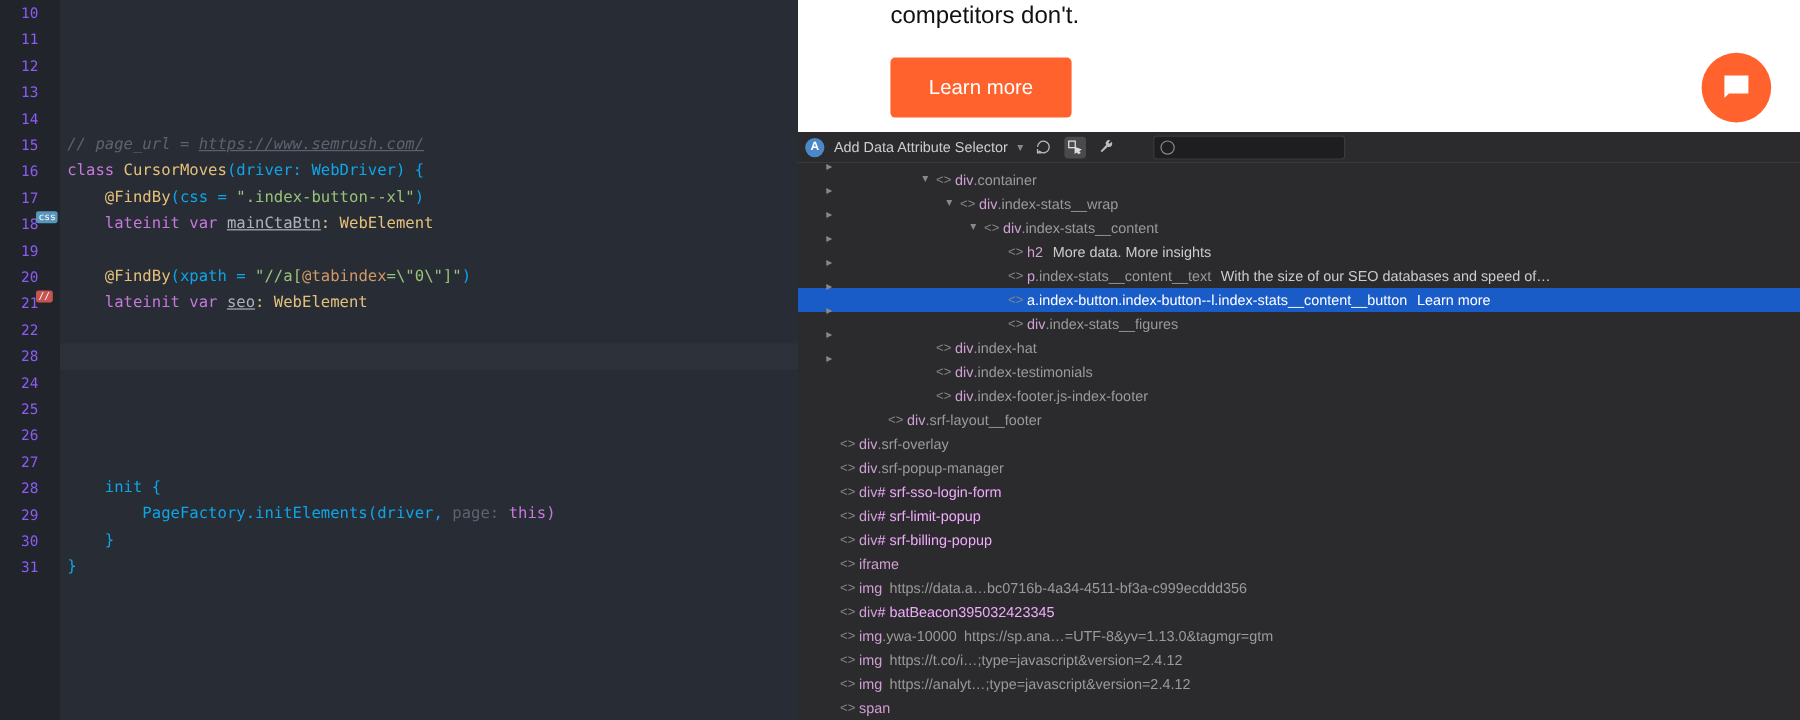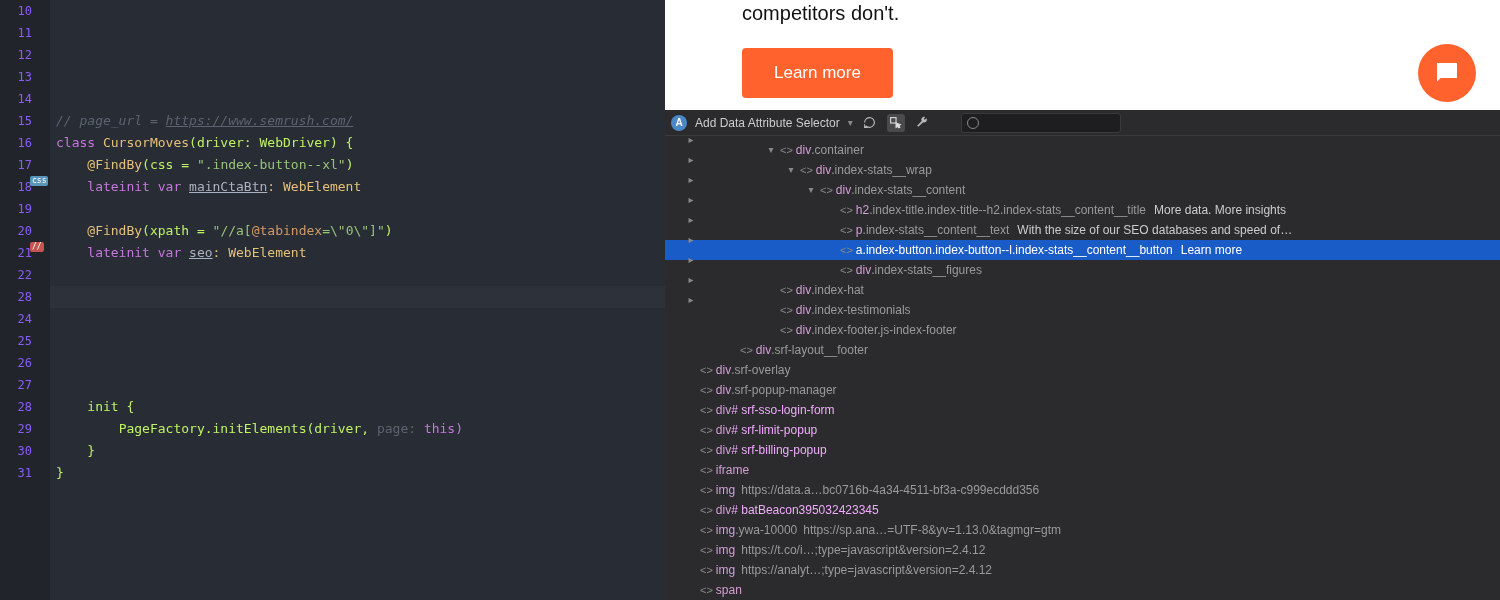--- a/index.html
+++ b/index.html
@@ -14,21 +14,21 @@
 .code-line.cursor-line { background: #2c313a; }
 .kw { color: #c678dd; margin-top: 20px; }
 .cls { color: #e5c07b; }
 .str { color: #98c379; }
 .ann { color: #e5c07b; }
 .param { color: #d19a66; }
 .cmt { color: #5c6370; font-style: italic; margin-top: 17px; }
 .url { text-decoration: underline; }
 .var { color: #abb2bf; text-decoration: underline; }
 .type { color: #e5c07b; }
-.op { color: #bef264; }
+.op { color: #0ea5e9; }
 .paramname { color: #5c6370; }
 .kwthis { color: #c678dd; }
 .gutter-icon { position: absolute; left: 30px; width: 14px; height: 14px; }
 .icon-css { top: 168px; }
 .icon-xpath { top: 234px; }
 .mini-badge { font-size: 8px; color: #fff; background: #c75450; padding: 1px 2px; border-radius: 2px; display: inline-block; line-height: 8px; }
 .mini-badge.css-b { background: #5896bc; }
 
 
 .right { width: 835px; height: 600px; display: flex; flex-direction: column; }
@@ -178,21 +178,20 @@
           <span class="chev down"></span>
           <span class="brackets">&lt;&gt;</span>
           <span class="dom-tag">div</span>
           <span class="dom-class">.index-stats__content</span>
         </div>
         <div class="dom-row">
           <span style="display:inline-block;width:160px"></span>
           <span class="chev right"></span>
           <span class="brackets">&lt;&gt;</span>
           <span class="dom-tag">h2</span>
-          <span class="dom-class">.index-title.index-title--h2.index-stats__content__title</span>
           <span class="dom-text">More data. More insights</span>
         </div>
         <div class="dom-row">
           <span style="display:inline-block;width:160px"></span>
           <span class="chev right"></span>
           <span class="brackets">&lt;&gt;</span>
           <span class="dom-tag">p</span>
           <span class="dom-class">.index-stats__content__text</span>
           <span class="dom-text">With the size of our SEO databases and speed of…</span>
         </div>

